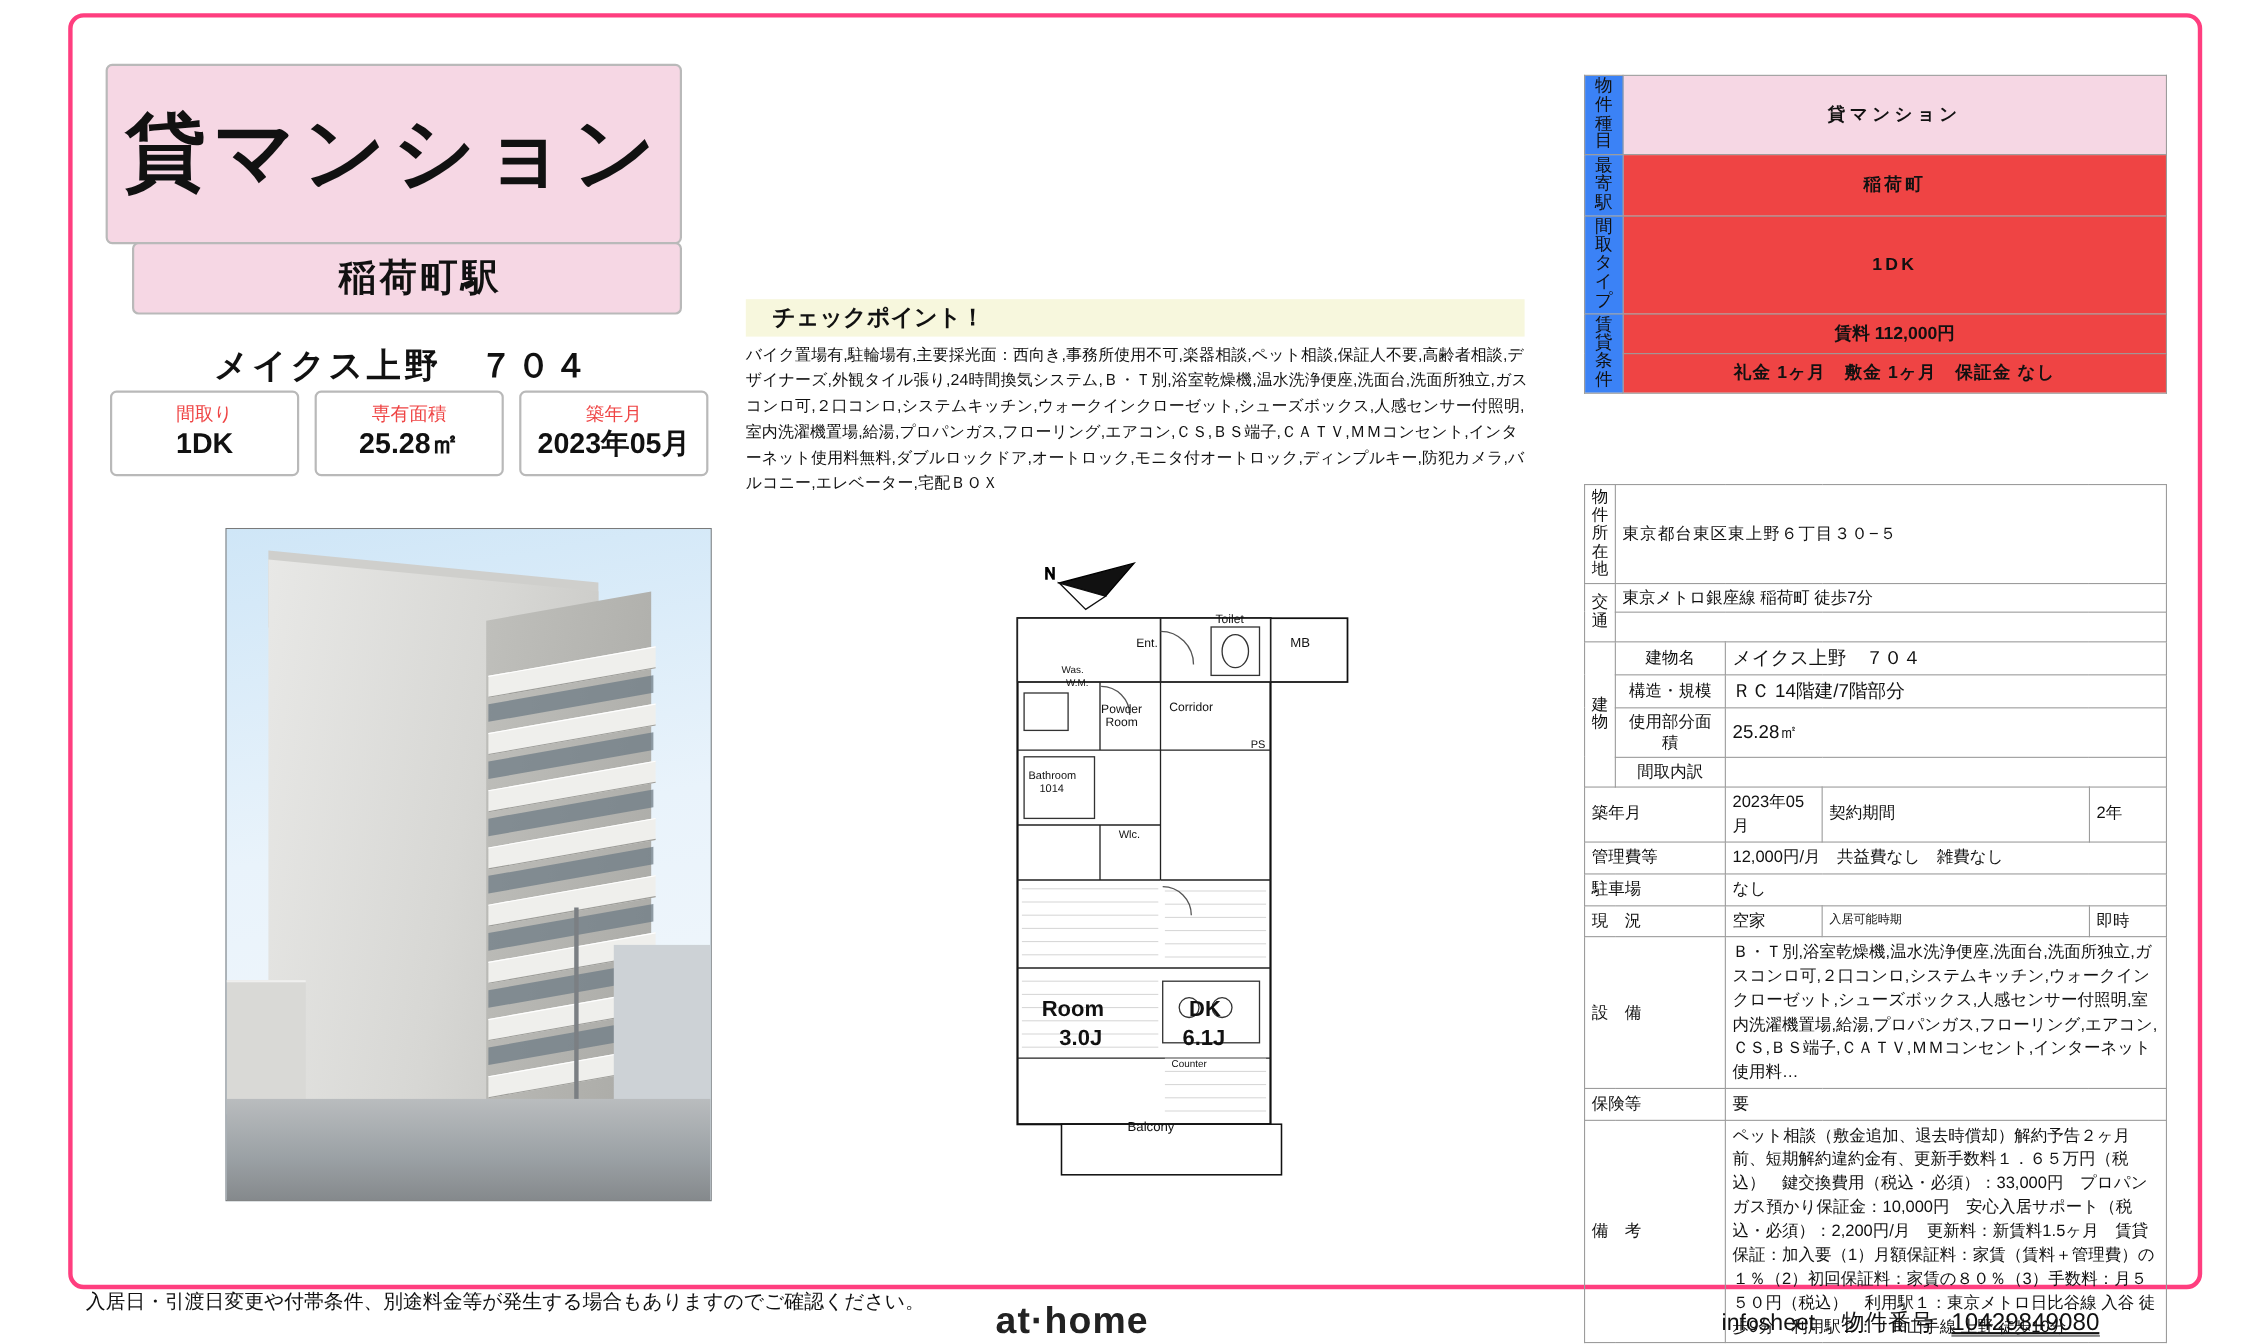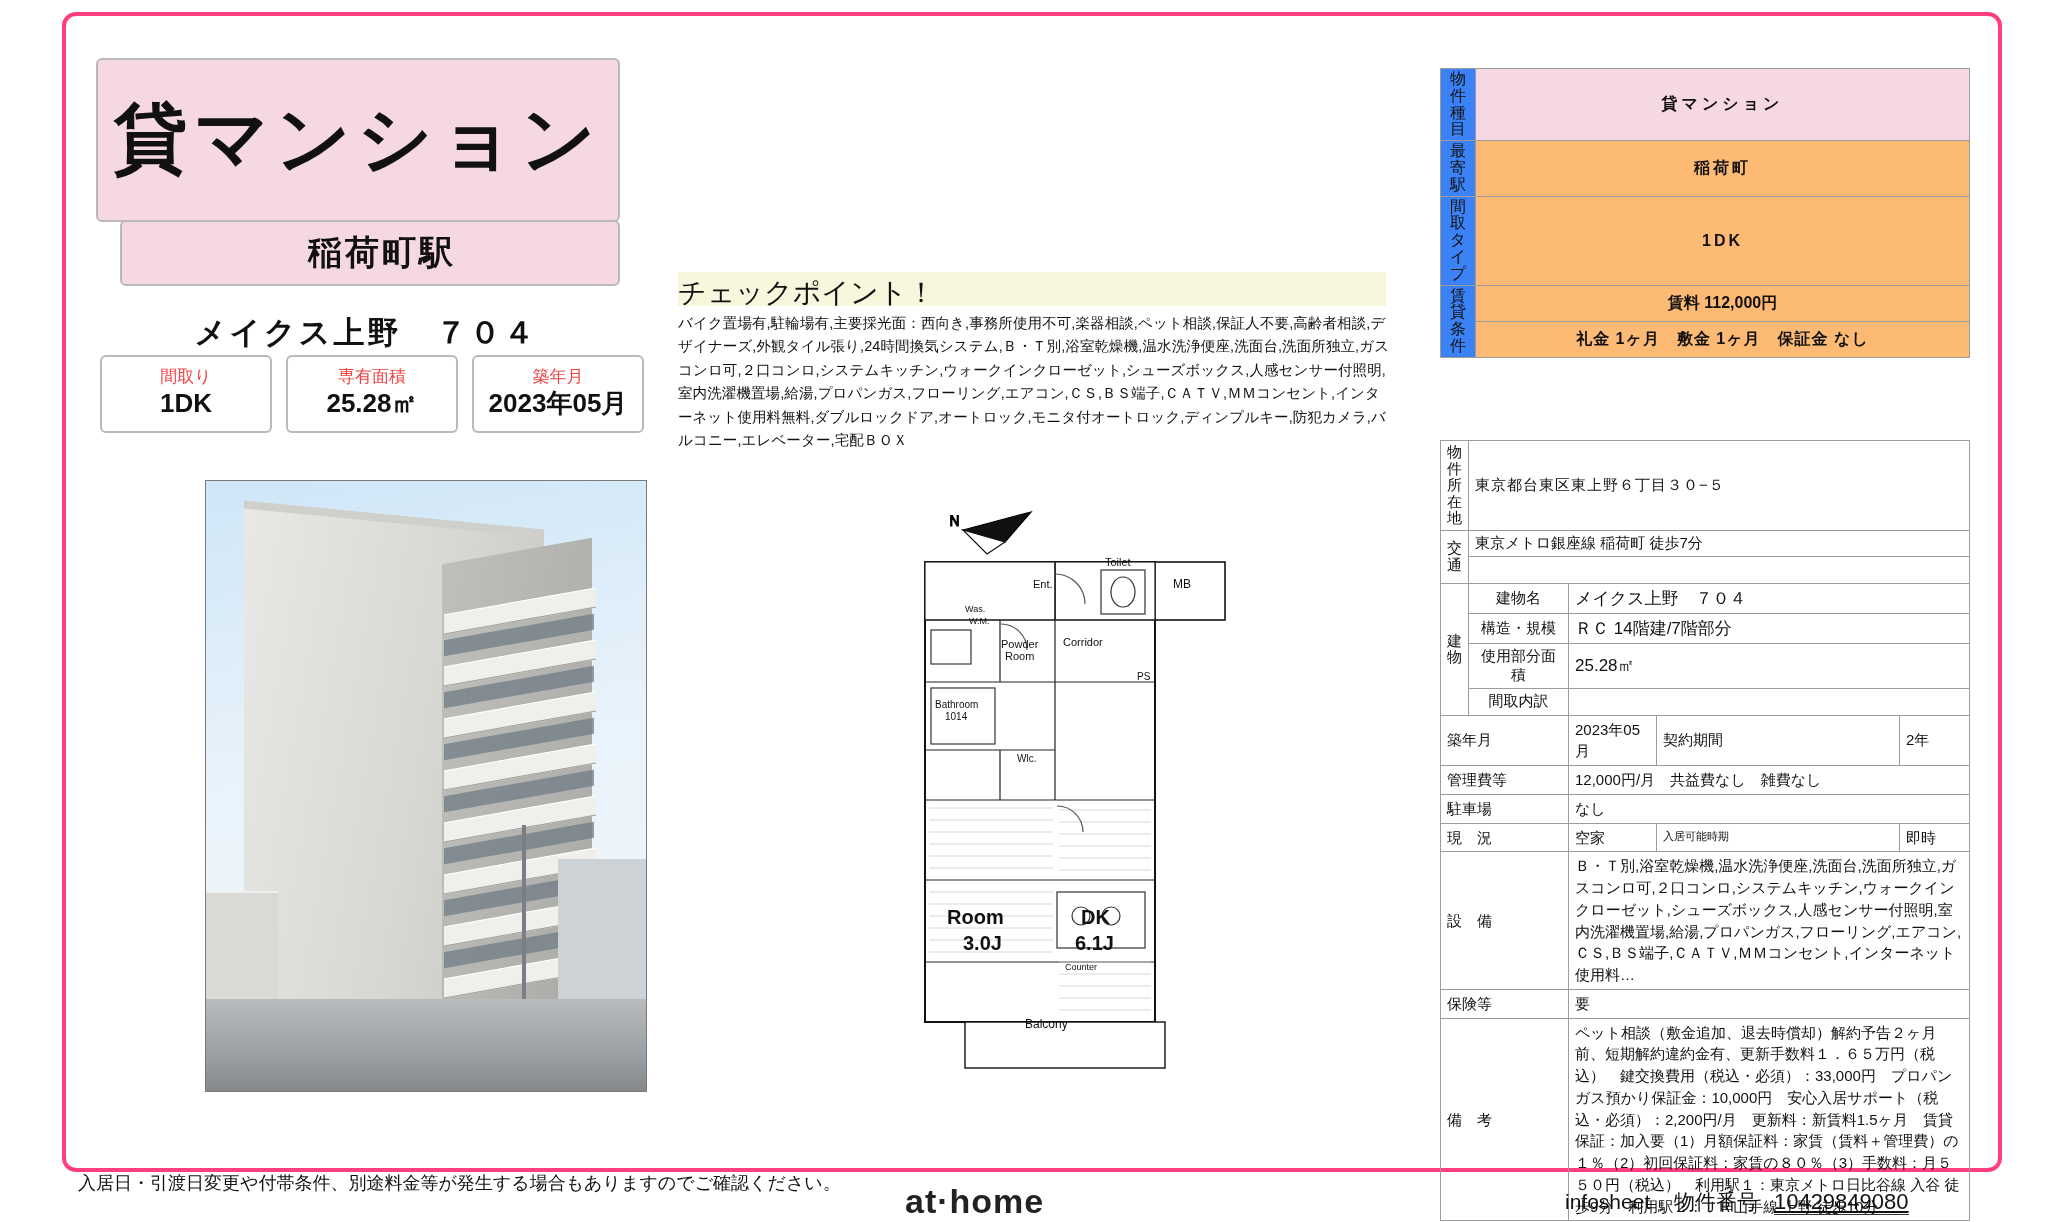--- a/index.html
+++ b/index.html
@@ -14,21 +14,21 @@
   .station-box span{font-size:34px;font-weight:700;letter-spacing:3px;margin-left:24px;}
   .bldg-name{position:absolute;left:96px;top:312px;width:540px;text-align:center;font-size:31px;font-weight:700;letter-spacing:3px;}
 
   .spec-row{position:absolute;left:100px;top:355px;display:flex;gap:14px;}
   .spec-cell{width:168px;height:74px;background:#fff;border:2px solid #b9b9b9;border-radius:6px;display:flex;flex-direction:column;align-items:center;justify-content:center;}
   .spec-cell .lab{font-size:17px;color:#ef4444;line-height:1.2;}
   .spec-cell .val{font-size:26px;font-weight:700;line-height:1.3;}
 
   
   .cp-head{position:absolute;left:678px;top:272px;width:708px;height:34px;background:#f7f7dd;}
-  .cp-head span{position:absolute;left:0;top:2px;font-size:28px;font-weight:400;}
+  .cp-head span{position:absolute;left:24px;top:2px;font-size:21px;font-weight:700;}
   .cp-body{position:absolute;left:678px;top:312px;width:716px;font-size:14.5px;line-height:1.62;color:#111;letter-spacing:0.1px;}
 
   
   .photo{position:absolute;left:205px;top:480px;width:440px;height:610px;border:1px solid #7a7a7a;overflow:hidden;background:#cfe4f2;}
   .sky{position:absolute;inset:0;background:linear-gradient(170deg,#cfe6f7 0%,#e9f3fb 45%,#f4f8fb 100%);}
   .bld-main{position:absolute;left:38px;top:42px;width:300px;height:530px;background:linear-gradient(100deg,#e8e8e6 0%,#d7d7d4 55%,#c3c3c0 100%);transform:skewY(5.5deg);}
   .bld-top{position:absolute;left:38px;top:34px;width:300px;height:70px;background:#cfcfcc;transform:skewY(5.5deg);}
   .bld-right{position:absolute;left:236px;top:70px;width:150px;height:520px;background:linear-gradient(100deg,#bfbfbb 0%,#a9a9a5 100%);transform:skewY(-10deg);}
   .balcony{position:absolute;left:238px;width:152px;height:18px;background:#efefec;border-top:1px solid #fff;border-bottom:1px solid #9d9d99;transform:skewY(-10deg);}
   .win{position:absolute;width:150px;height:16px;background:#6f7c86;transform:skewY(-10deg);opacity:.75;}
@@ -39,21 +39,21 @@
 
   
   .plan{position:absolute;left:905px;top:500px;width:385px;height:610px;}
   .plan svg{display:block;}
 
   
   .rt{position:absolute;left:1440px;top:68px;width:530px;}
   table.gr{border-collapse:collapse;width:100%;}
   table.gr td{border:1px solid #9c9c9c;padding:2px 5px;font-size:16px;vertical-align:middle;}
   .vlab{width:24px;background:#3b82f6;text-align:center;font-size:11px;line-height:1.05;letter-spacing:0px;padding:2px 1px;margin-left:44px;}
-  .yel{background:#fdba74;}
+  .yel{background:#ef4444;}
   .pink{background:#f6d7e4;}
   .big1{font-size:36px;font-weight:700;text-align:center;letter-spacing:4px;}
   .big2{font-size:33px;font-weight:700;text-align:center;letter-spacing:3px;}
   .big3{font-size:31px;font-weight:700;text-align:center;}
   .big4{font-size:25px;font-weight:700;text-align:center;letter-spacing:1px;}
 
   .rt2{position:absolute;left:1440px;top:440px;width:530px;}
   table.g2{border-collapse:collapse;width:100%;table-layout:fixed;}
   table.g2 td{border:1px solid #9c9c9c;padding:3px 6px;font-size:15px;vertical-align:middle;}
   .vlab2{width:26px;text-align:center;font-size:11px;line-height:1.1;padding:2px 1px;}

